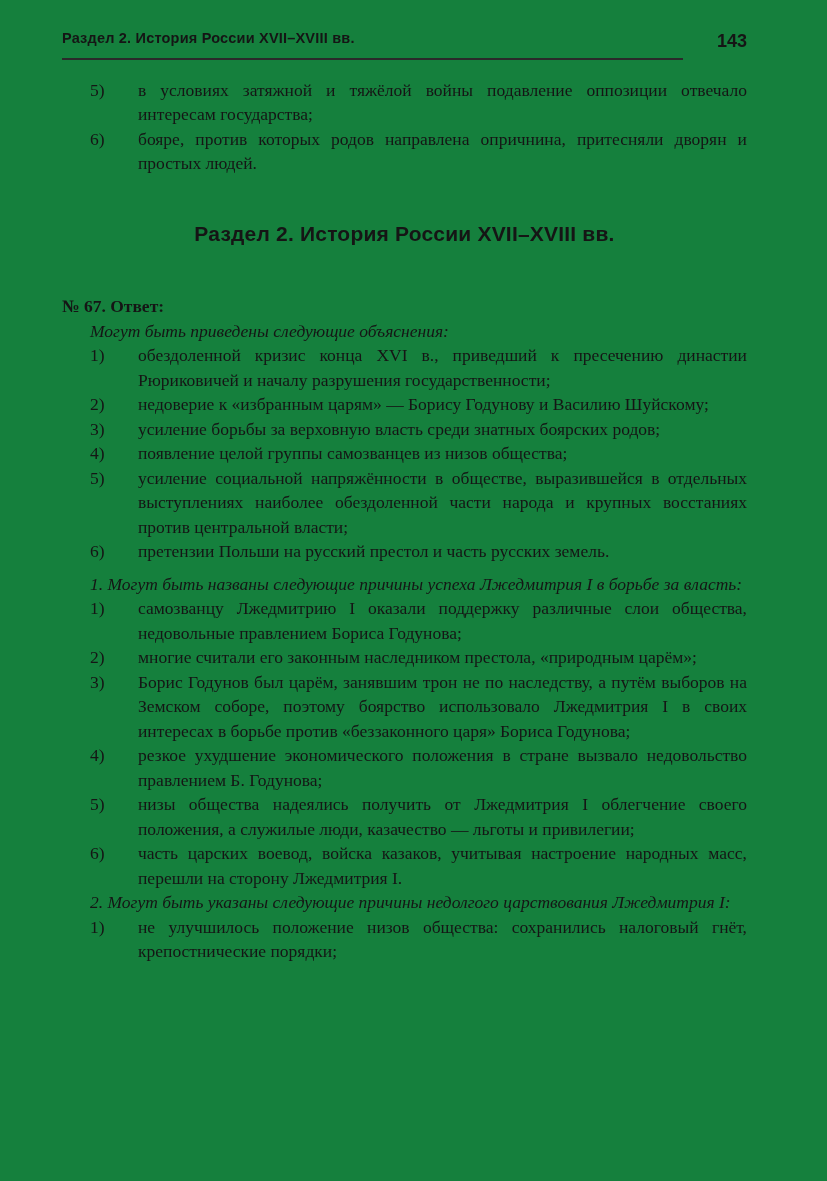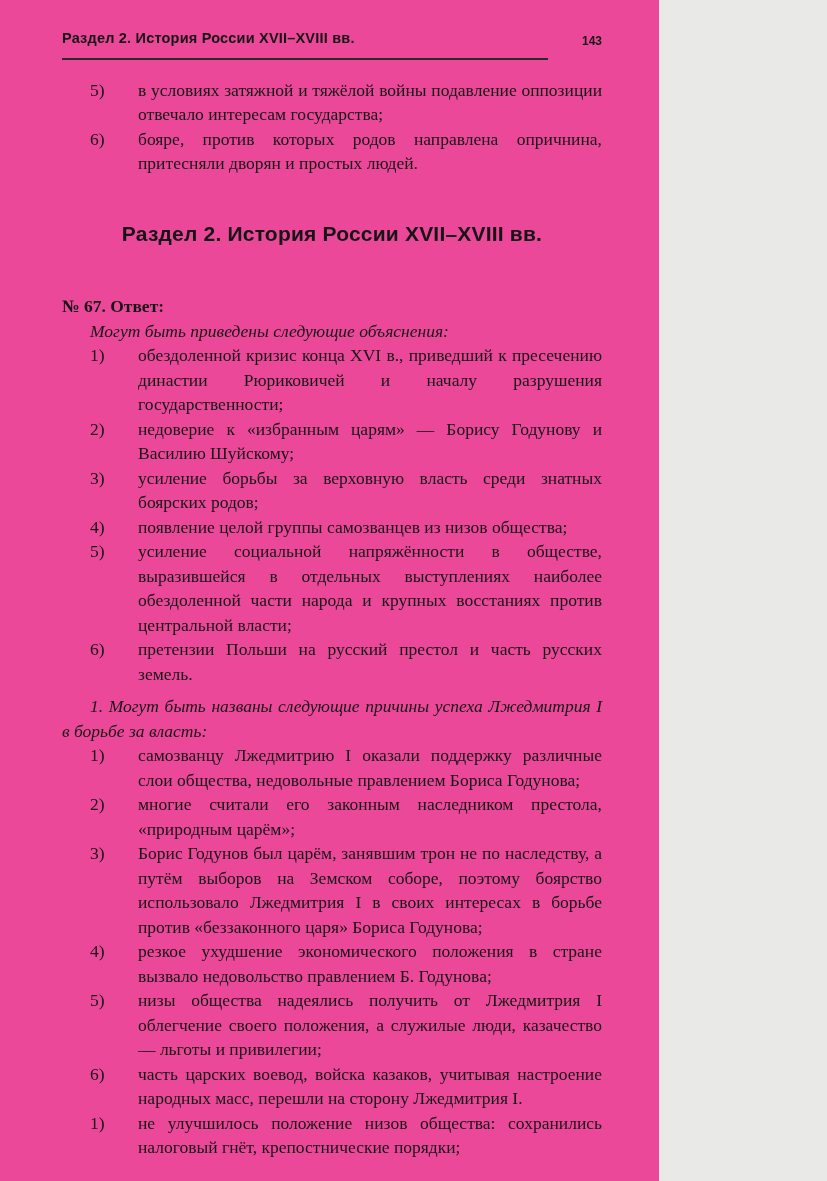--- a/index.html
+++ b/index.html
@@ -3,23 +3,23 @@
 <meta charset="utf-8">
 <style>
   * { margin: 0; padding: 0; box-sizing: border-box; }
   html, body { background: #e9e9e7; }
   body {
     width: 827px; height: 1181px;
     font-family: "Liberation Serif", serif;
     color: #151515;
   }
   .page {
-    width: 659px; height: 1181px;
-    background: #ec4899;
-    padding: 26px 57px 0 62px;
+    width: 827px; height: 1181px;
+    background: #15803d;
+    padding: 26px 80px 0 62px;
     font-size: 17.5px;
     line-height: 24.5px;
     overflow: hidden;
   }
 
   
   .running-head {
     display: flex;
     justify-content: space-between;
     align-items: flex-end;
@@ -29,21 +29,21 @@
   }
   .rh-title {
     flex: 1;
     font-size: 14.5px;
     letter-spacing: 0.2px;
     padding-bottom: 7px;
     border-bottom: 2px solid #2a2a2a;
     margin-right: 34px;
   }
   .rh-page {
-    font-size: 12px;
+    font-size: 18px;
     padding-bottom: 6px;
   }
 
   
   .list { padding-left: 28px; }
   .item { display: flex; }
   .item .num { flex: 0 0 28px; width: 28px; }
   .item .txt { flex: 1; text-align: justify; margin-left: 20px; }
 
   
@@ -141,20 +141,21 @@
       </div>
       <div class="item">
         <span class="num">5)</span>
         <span class="txt">низы общества надеялись получить от Лжедмитрия I облегчение своего положения, а служилые люди, казачество — льготы и привилегии;</span>
       </div>
       <div class="item">
         <span class="num">6)</span>
         <span class="txt">часть царских воевод, войска казаков, учитывая настроение народных масс, перешли на сторону Лжедмитрия I.</span>
       </div>
     </div>
+    <p class="lead">2. Могут быть указаны следующие причины недолгого царствования Лжедмитрия I:</p>
     <div class="list">
       <div class="item">
         <span class="num">1)</span>
         <span class="txt">не улучшилось положение низов общества: сохранились налоговый гнёт, крепостнические порядки;</span>
       </div>
     </div>
   </section>
 
 </div>
 

